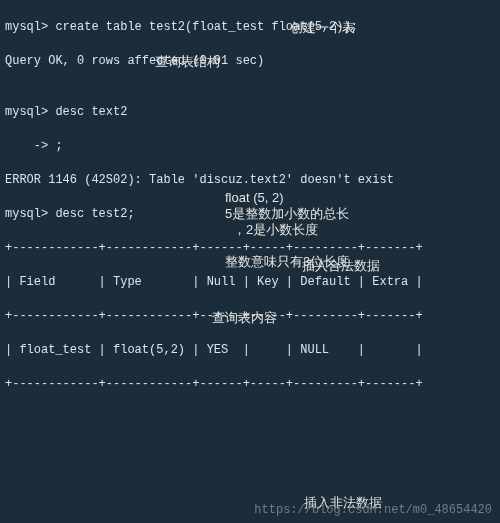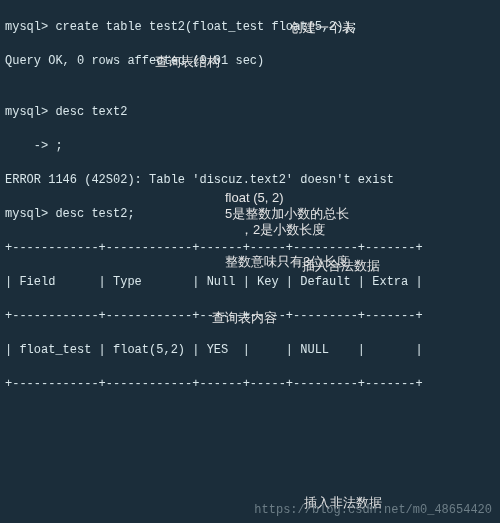--- a/index.html
+++ b/index.html
@@ -48,19 +48,19 @@
 
 <div></div>
 
 
 </div>
 
 <span class="ann" style="top:19px;left:290px">创建一个表</span>
 <span class="ann" style="top:53px;left:155px">查询表结构</span>
 <span class="ann" style="top:189px;left:225px">float (5, 2)</span>
 <span class="ann" style="top:205px;left:225px">5是整数加小数的总长</span>
-<span class="ann" style="top:221px;left:240px">，2是小数长度</span>
+<span class="ann" style="top:221px;left:233px">，2是小数长度</span>
 <span class="ann" style="top:253px;left:225px">整数意味只有3位长度</span>
 <span class="ann" style="top:257px;left:302px">插入合法数据</span>
 <span class="ann" style="top:309px;left:212px">查询表内容</span>
 <span class="ann" style="top:494px;left:304px">插入非法数据</span>
 
 <span class="watermark">https://blog.csdn.net/m0_48654420</span>
 
 </body></html>

